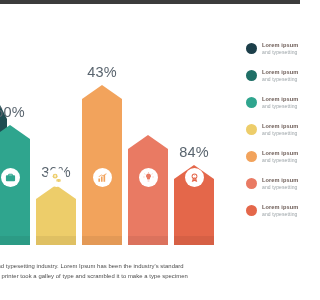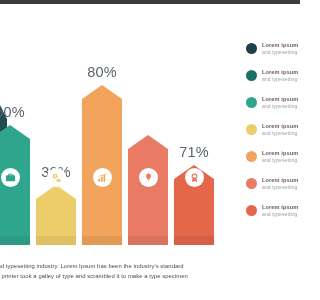--- a/index.html
+++ b/index.html
@@ -117,21 +117,21 @@
        <defs>
          <linearGradient id="g2" x1="0" y1="0" x2="0" y2="1">
            <stop offset="0" stop-color="#f2a35c" stop-opacity="1"></stop>
            <stop offset="1" stop-color="#f2a35c" stop-opacity="1"></stop>
          </linearGradient>
        </defs>
        <path d="M0 14 L20 0 L40 14 L40 160 L0 160 Z" fill="url(#g2)"></path>
        <path d="M0 151 L40 151 L40 160 L0 160 Z" fill="#000" opacity="0.06"></path>
      </svg>
       </div>
-      <div class="pct" style="left: 74px; width: 56px; top: 64px;">80%</div>
+      <div class="pct" style="left: 74px; width: 56px; top: 64px;">43%</div>
       <div class="iconcircle" style="width: 19px; height: 19px; left: 92.5px; top: 168px;">
         <svg width="11" height="11" viewBox="0 0 24 24" fill="#f2a35c">
        <rect x="3" y="14" width="3.6" height="7" rx="0.5"></rect>
        <rect x="8.6" y="10" width="3.6" height="11" rx="0.5"></rect>
        <rect x="14.2" y="6" width="3.6" height="15" rx="0.5"></rect>
        <path d="M3.4 9.6 10 5.2l3.7 2.3L20 2.6l1 1.6-7.4 5.2-3.7-2.3L4.3 11z"></path>
      </svg>
       </div>
       <div class="bar" style="left: 128px; width: 40px; height: 110px; bottom: 5px;">
         <svg class="barsvg" viewBox="0 0 40 110" preserveAspectRatio="none">
@@ -156,21 +156,21 @@
        <defs>
          <linearGradient id="g4" x1="0" y1="0" x2="0" y2="1">
            <stop offset="0" stop-color="#e4674a" stop-opacity="1"></stop>
            <stop offset="1" stop-color="#e4674a" stop-opacity="1"></stop>
          </linearGradient>
        </defs>
        <path d="M0 14 L20 0 L40 14 L40 80 L0 80 Z" fill="url(#g4)"></path>
        <path d="M0 71 L40 71 L40 80 L0 80 Z" fill="#000" opacity="0.06"></path>
      </svg>
       </div>
-      <div class="pct" style="left: 166px; width: 56px; top: 144px;">71%</div>
+      <div class="pct" style="left: 166px; width: 56px; top: 144px;">84%</div>
       <div class="iconcircle" style="width: 19px; height: 19px; left: 184.5px; top: 168px;">
         <svg width="11" height="11" viewBox="0 0 24 24" fill="#e4674a">
        <circle cx="12" cy="9.4" r="6.2"></circle>
        <circle cx="12" cy="9.4" r="4" fill="#fff"></circle>
        <path d="M9.6 11.6h4.8v.9H9.6zM12 6.3l1 2h-2z" fill="#e4674a"></path>
        <path d="M8.1 14.8 6 22l6-2.4L18 22l-2.1-7.2a7.6 7.6 0 0 1-7.8 0z"></path>
      </svg>
       </div>
     </div>
 

